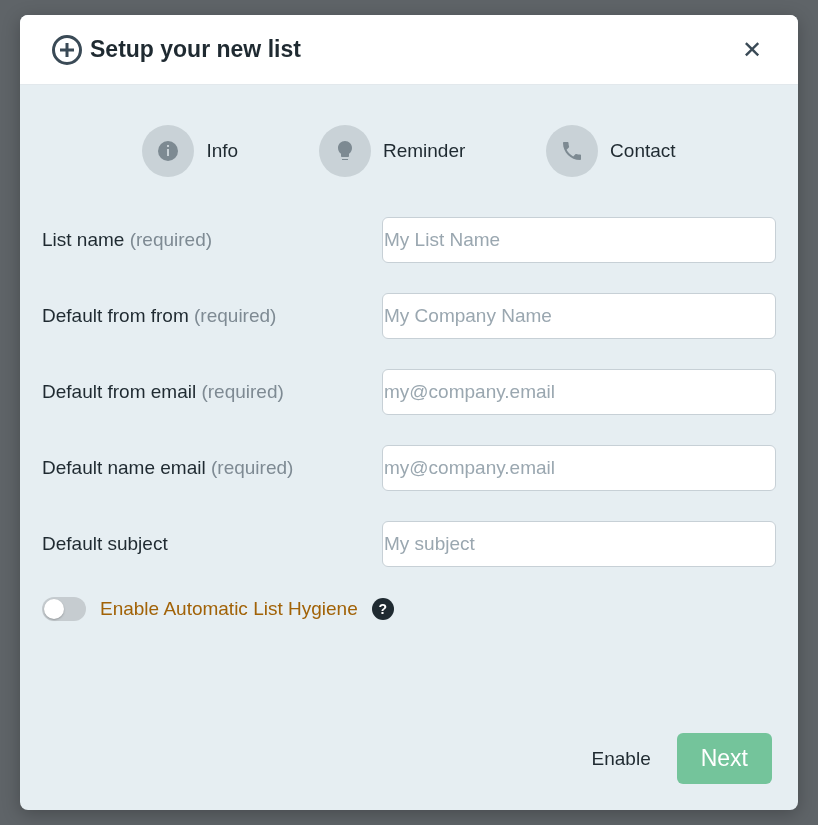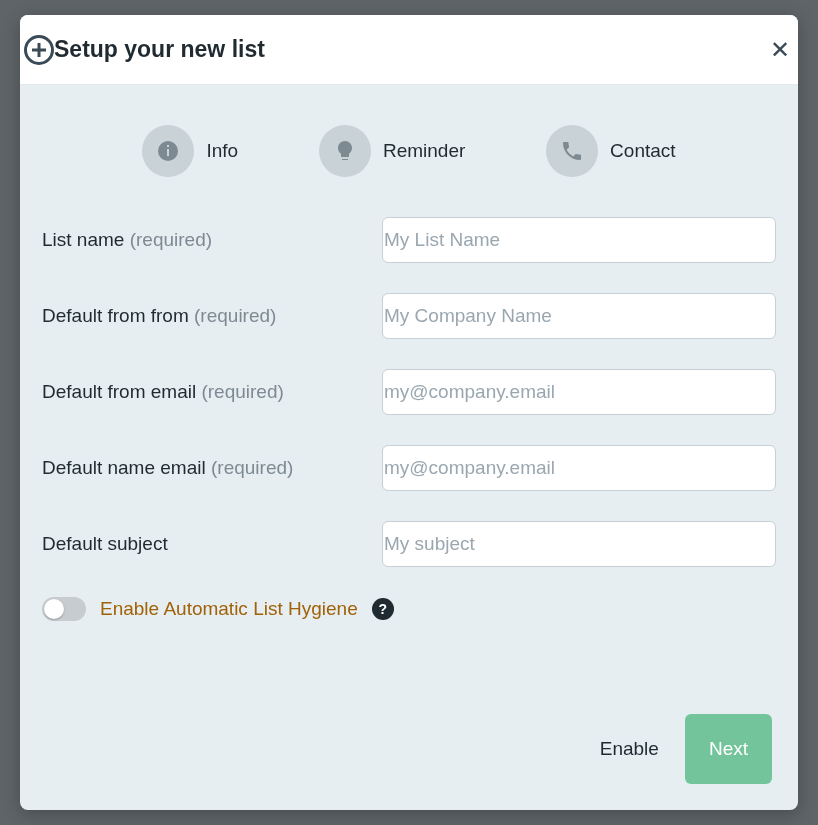--- a/index.html
+++ b/index.html
@@ -18,24 +18,24 @@
     border-radius: 8px;
     overflow: hidden;
     box-shadow: 0 4px 18px rgba(0,0,0,.25);
     display: flex;
     flex-direction: column;
   }
   .modal-header {
     background: #ffffff;
     border-bottom: 1px solid #e2e8ec;
     height: 70px;
-    padding: 0 4px;
-    display: flex;
-    align-items: center;
-    gap: 0;
+    padding: 0 32px;
+    display: flex;
+    align-items: center;
+    gap: 8px;
   }
   .plus-icon {
     width: 30px; height: 30px;
     border: 3px solid #3a4a56;
     border-radius: 50%;
     position: relative;
     flex-shrink: 0;
   }
   .plus-icon::before, .plus-icon::after {
     content: '';
@@ -172,22 +172,22 @@
     font-size: 19px;
     color: #1f2a31;
     cursor: pointer;
     padding: 10px 4px;
   }
   .btn-next {
     background: #74c49b;
     border: none;
     border-radius: 6px;
     color: #fff;
-    font-size: 19px;
-    padding: 24px 24px;
+    font-size: 23px;
+    padding: 12px 24px;
     cursor: pointer;
   }
 </style>
 </head>
 <body>
 
 <div class="modal">
 
   <div class="modal-header">
     <span class="plus-icon"></span>

